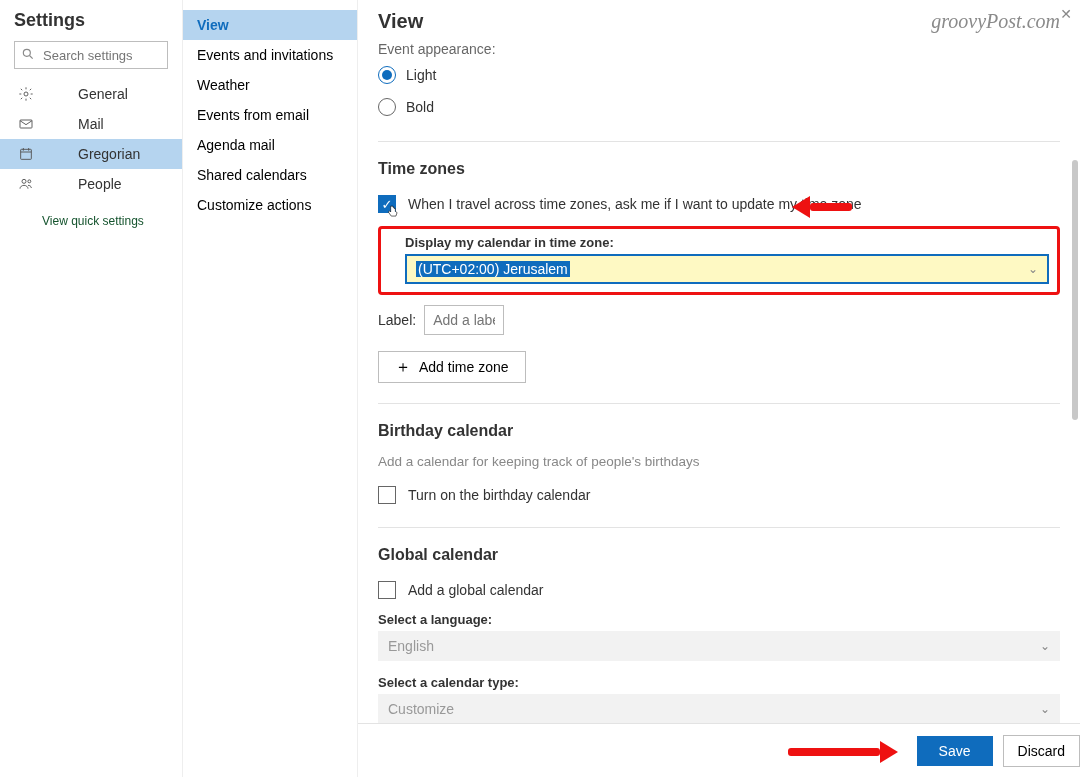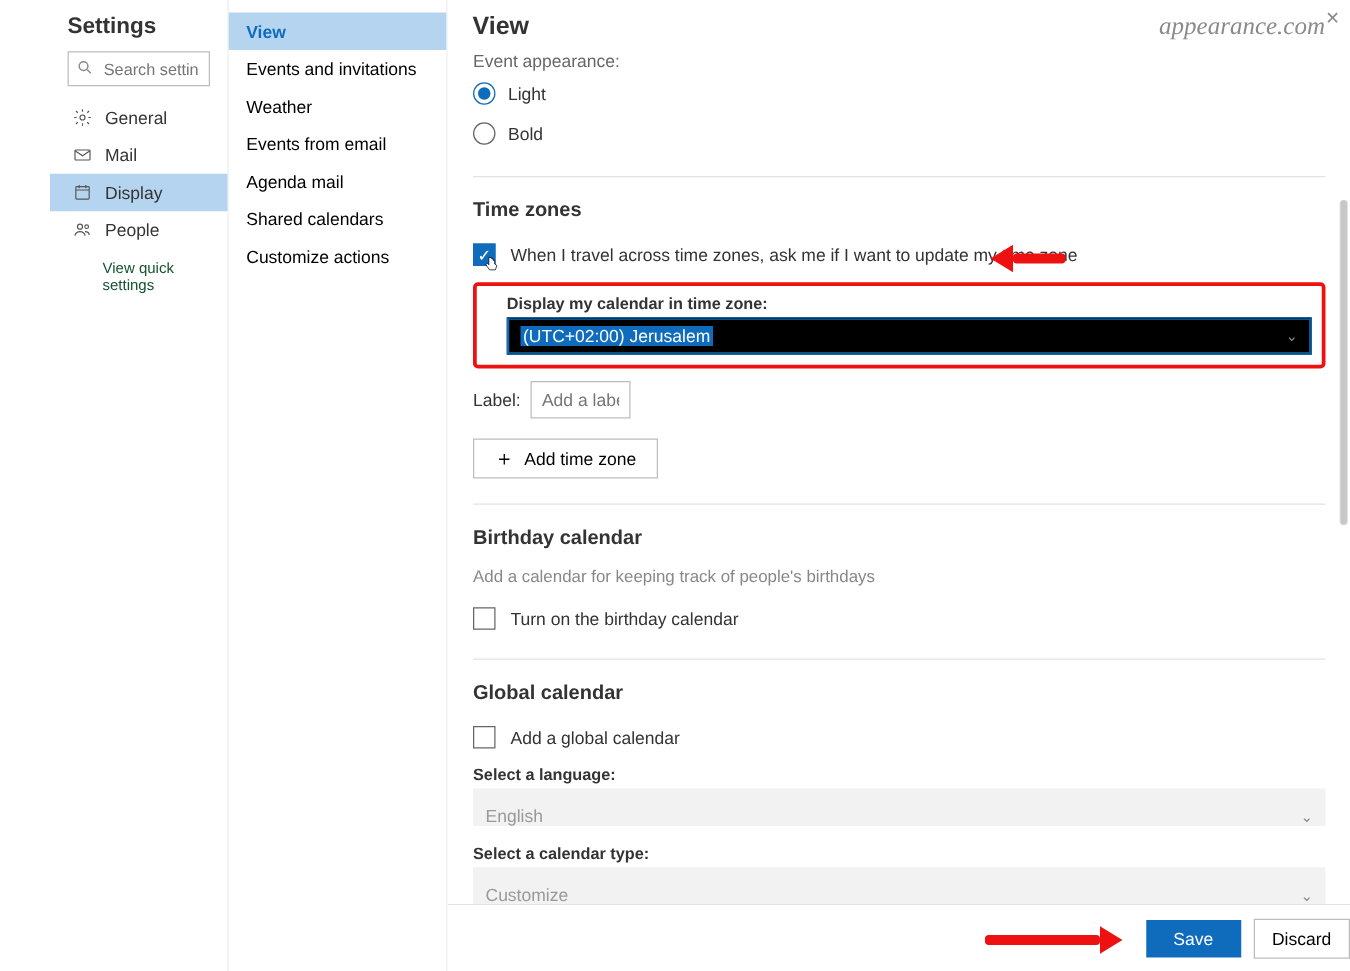--- a/index.html
+++ b/index.html
@@ -19,21 +19,20 @@
     flex-direction: row;
     width: 100%;
     height: 100%;
   }
   
   .sidebar {
     width: 183px;
     border-right: 1px solid #eee;
     padding-top: 10px;
     flex-shrink: 0;
-    padding-left: 40px;
   }
   .sidebar h1 {
     font-size: 18px;
     font-weight: 600;
     margin: 0 0 10px 14px;
   }
   .search-box {
     margin: 8px 14px 10px 14px;
     border: 1px solid #bdbdbd;
     height: 28px;
@@ -51,20 +50,21 @@
     background: transparent;
   }
   .nav-item {
     display: flex;
     align-items: center;
     height: 30px;
     padding-left: 18px;
     cursor: pointer;
     font-size: 14px;
     color: #333;
+    gap: 34px;
   }
   .nav-item.active { background: #b5d4ef; }
   .nav-icon { width:16px; height:16px; margin-right:10px; display:flex; align-items:center; justify-content:center; }
   .nav-icon svg { width:16px; height:16px; fill:none; stroke:#555; stroke-width:1.4; }
   .quick { color:#14532d; padding-left:42px; height:32px; display:flex; align-items:center; cursor:pointer; font-size:12px; margin-top:6px; }
 
   
   .subnav {
     width: 175px;
     border-right: 1px solid #eee;
@@ -129,27 +129,27 @@
 
   .hl-box { border:3px solid #e11; border-radius:4px; padding:6px 8px 8px 24px; margin-top:6px; margin-bottom:10px; }
   .field-label { font-size:13px; font-weight:600; display:block; margin-bottom:4px; }
   .select {
     width:100%; height:30px;
     border:1px solid #0f6cbd;
     box-shadow: inset 0 0 0 1px #0f6cbd;
     display:flex; align-items:center; justify-content:space-between;
     padding:0 10px;
     cursor:pointer;
-    background:#000000;
+    background:#fef9c3;
   }
   .select-val { background:#0f6cbd; color:#fff; padding:0 2px; font-size:14px; }
   .chev { color:#888; font-size:12px; }
   .select-disabled {
     width:100%; height:30px; background:#f2f2f2; border:none;
-    display:flex; align-items:flex-end; justify-content:space-between;
+    display:flex; align-items:center; justify-content:space-between;
     padding:0 10px; color:#999; margin-top:4px; cursor: not-allowed;
   }
 
   .label-row { display:flex; align-items:center; margin-top:10px; }
   .txtinput { border:1px solid #bdbdbd; height:30px; padding:0 8px; font-size:14px; color:#888; width:80px; margin-left:8px; }
   .btn-outline {
     display:inline-flex; align-items:center; height:32px; padding:0 16px;
     border:1px solid #bdbdbd; background:#fff; cursor:pointer; font-size:14px;
     margin-top:16px;
   }
@@ -227,21 +227,21 @@
     </div>
     <div class="nav-item active">
       <span class="nav-icon">
         <svg viewBox="0 0 24 24">
             <rect x="4" y="5" width="16" height="15" rx="1"></rect>
             <line x1="4" y1="9" x2="20" y2="9"></line>
             <line x1="8" y1="3" x2="8" y2="7"></line>
             <line x1="16" y1="3" x2="16" y2="7"></line>
           </svg>
       </span>
-      <span>Display</span>
+      <span>Gregorian</span>
     </div>
     <div class="nav-item">
       <span class="nav-icon">
         <svg viewBox="0 0 24 24">
             <circle cx="9" cy="8" r="3"></circle>
             <path d="M3 19c0-3 3-5 6-5s6 2 6 5"></path>
             <circle cx="17" cy="8" r="2.2"></circle>
             <path d="M15 14c2 0 5 1 5 4"></path>
           </svg>
       </span>
@@ -257,21 +257,21 @@
     <div class="subnav-item">Events from email</div>
     <div class="subnav-item">Agenda mail</div>
     <div class="subnav-item">Shared calendars</div>
     <div class="subnav-item">Customize actions</div>
   </div>
 
   <div class="main">
     <div class="close-x">✕</div>
     <div class="main-header">
       <h2>View</h2>
-      <span class="watermark">appearance.com</span>
+      <span class="watermark">groovyPost.com</span>
     </div>
 
     <div class="content">
       <div class="clipped">Event appearance:</div>
       <div class="radio-row">
         <span class="radio checked"></span>
         <span>Light</span>
       </div>
       <div class="radio-row">
         <span class="radio"></span>

